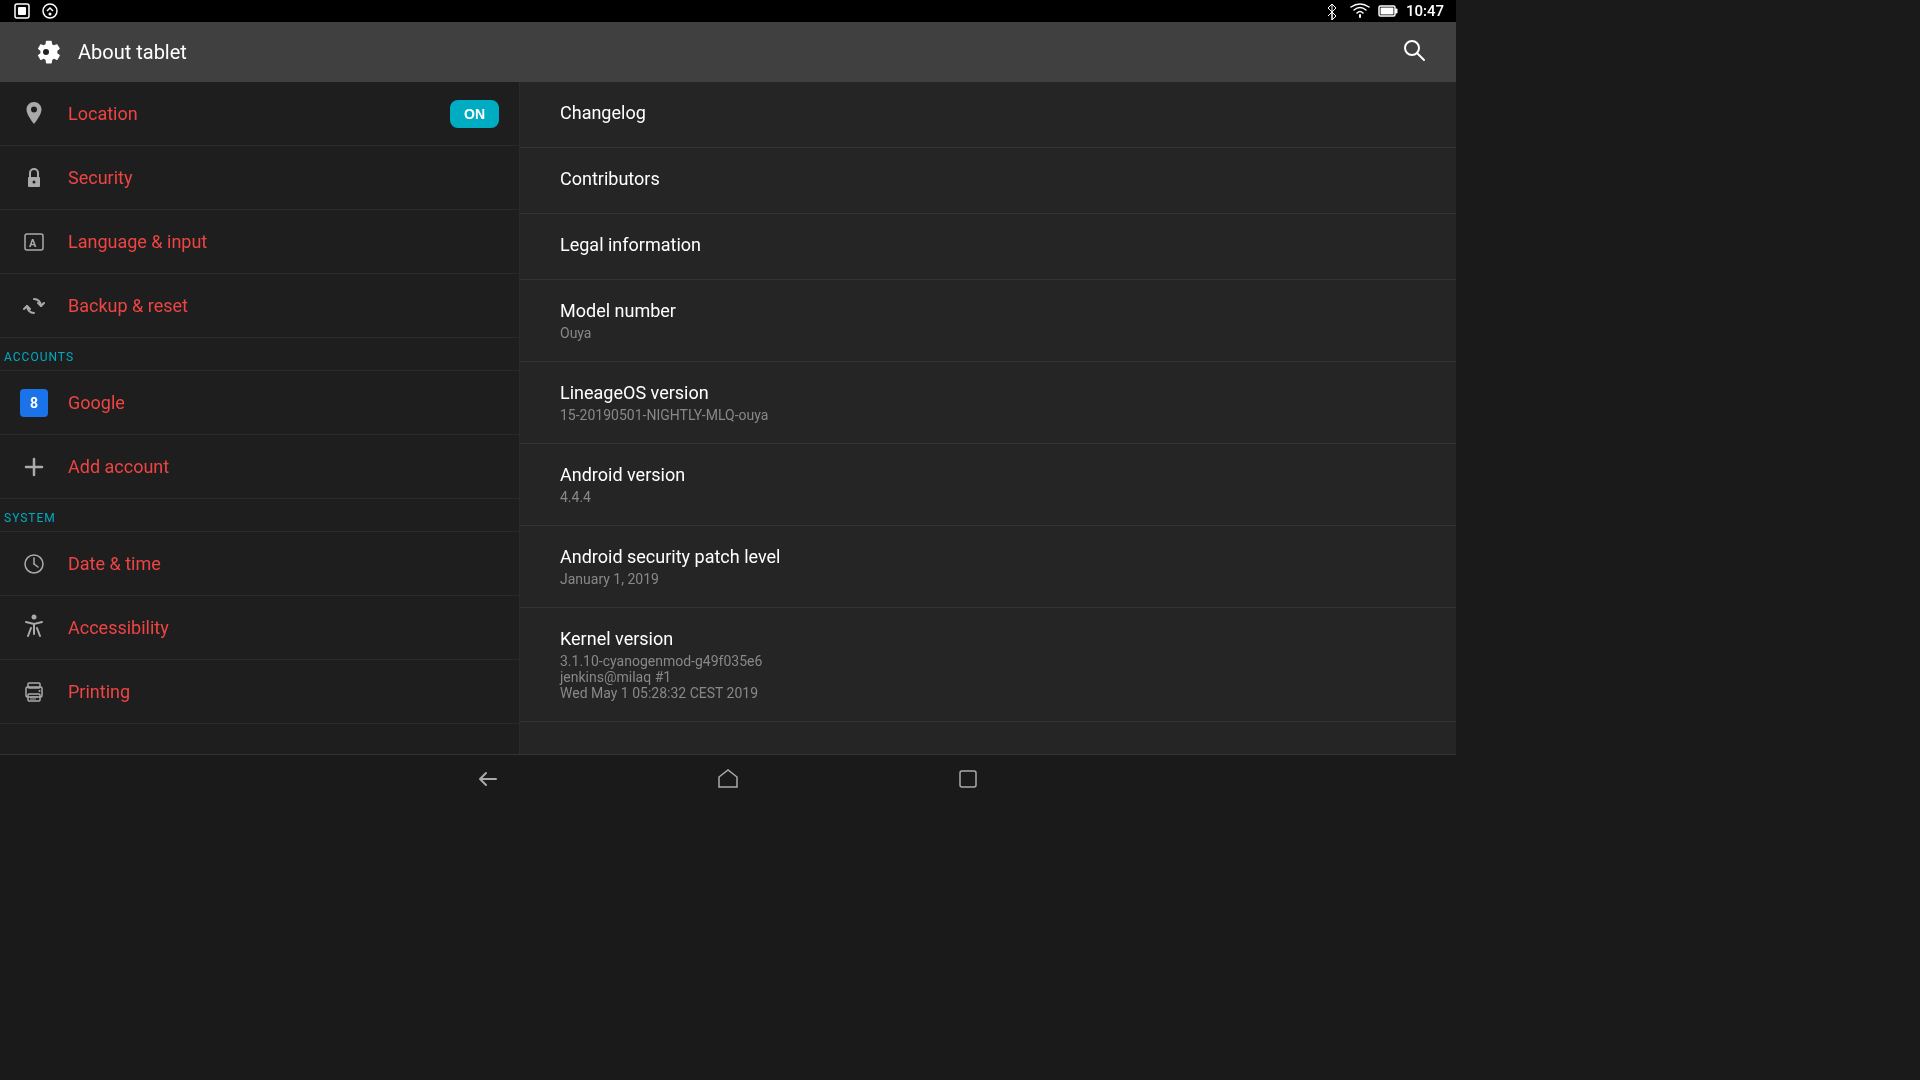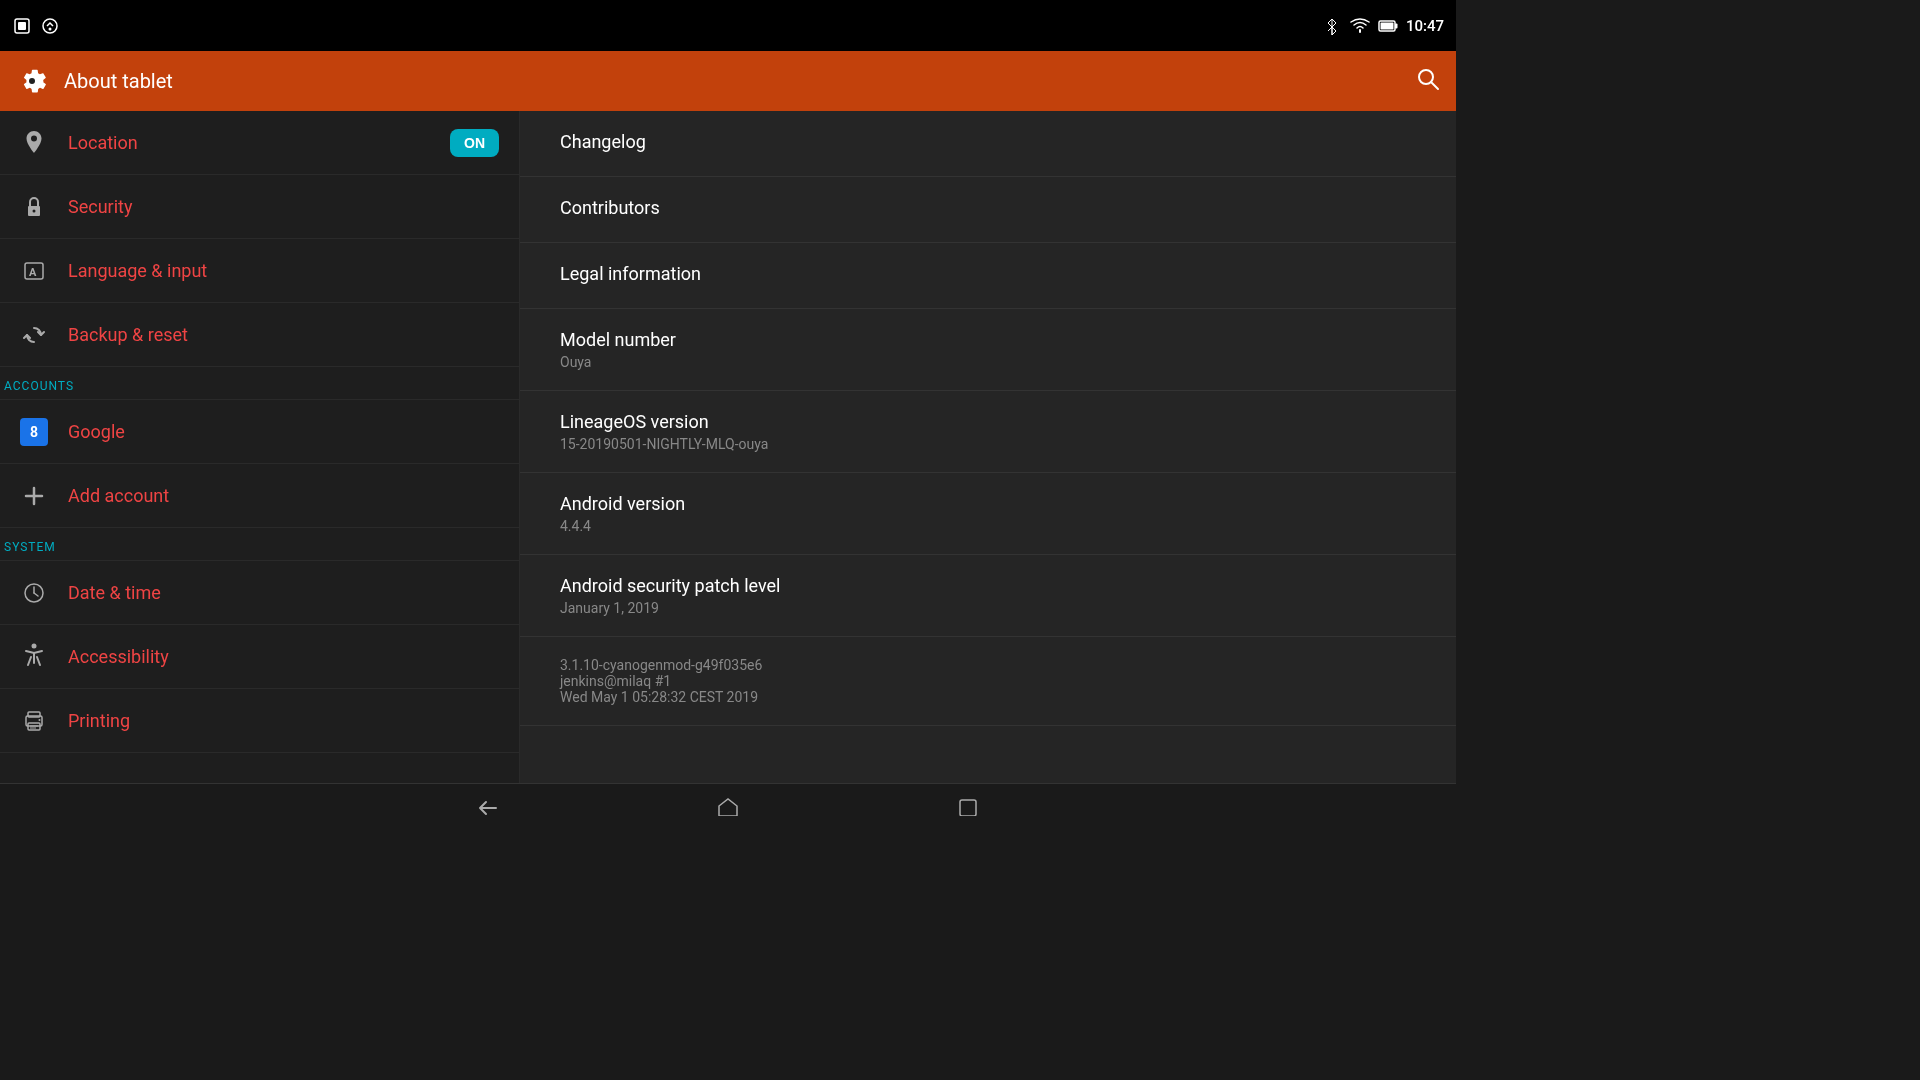--- a/index.html
+++ b/index.html
@@ -8,21 +8,21 @@
       height: 816px;
       background: #1a1a1a;
       font-family: 'Roboto', Arial, sans-serif;
       color: #ffffff;
       overflow: hidden;
     }
 
     
     .status-bar {
       width: 100%;
-      height: 51px;
+      height: 22px;
       background: #000000;
       display: flex;
       align-items: center;
       justify-content: space-between;
       padding: 0 12px;
     }
     .status-bar-left {
       display: flex;
       align-items: center;
       gap: 8px;
@@ -39,25 +39,25 @@
       display: flex;
       align-items: center;
       justify-content: center;
       font-size: 14px;
     }
 
     
     .top-bar {
       width: 100%;
       height: 60px;
-      background: #c2410c;
+      background: #404040;
       display: flex;
       align-items: center;
       justify-content: space-between;
-      padding: 0 16px;
+      padding: 0 30px;
     }
     .top-bar-left {
       display: flex;
       align-items: center;
       gap: 16px;
     }
     .top-bar-title {
       font-size: 20px;
       font-weight: 400;
       color: #ffffff;
@@ -392,20 +392,21 @@
       <div class="content-item-title">Android version</div>
       <div class="content-item-subtitle">4.4.4</div>
     </div>
 
     <div class="content-item">
       <div class="content-item-title">Android security patch level</div>
       <div class="content-item-subtitle">January 1, 2019</div>
     </div>
 
     <div class="content-item">
+      <div class="content-item-title">Kernel version</div>
       <div class="content-item-subtitle" style="white-space: pre-line;">3.1.10-cyanogenmod-g49f035e6
 jenkins@milaq #1
 Wed May 1 05:28:32 CEST 2019</div>
     </div>
 
   </div>
 </div>
 
 <div class="nav-bar">
   <div class="nav-btn">

